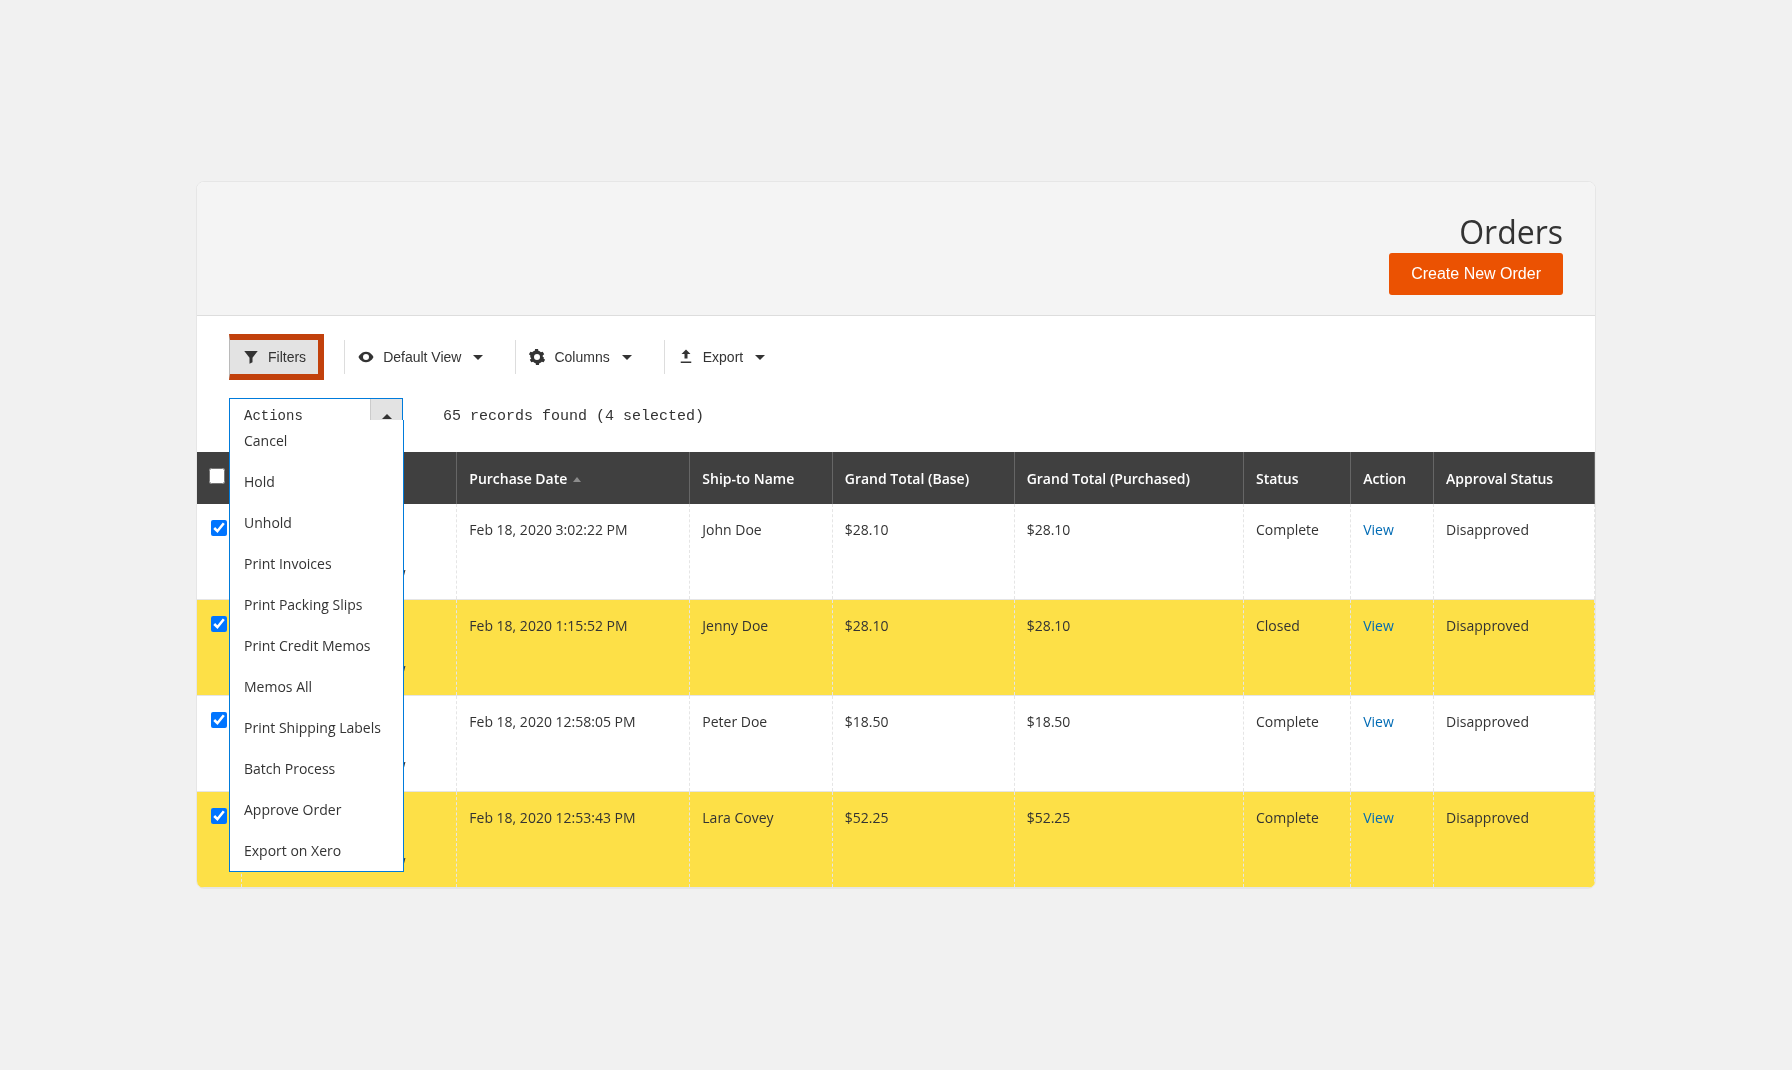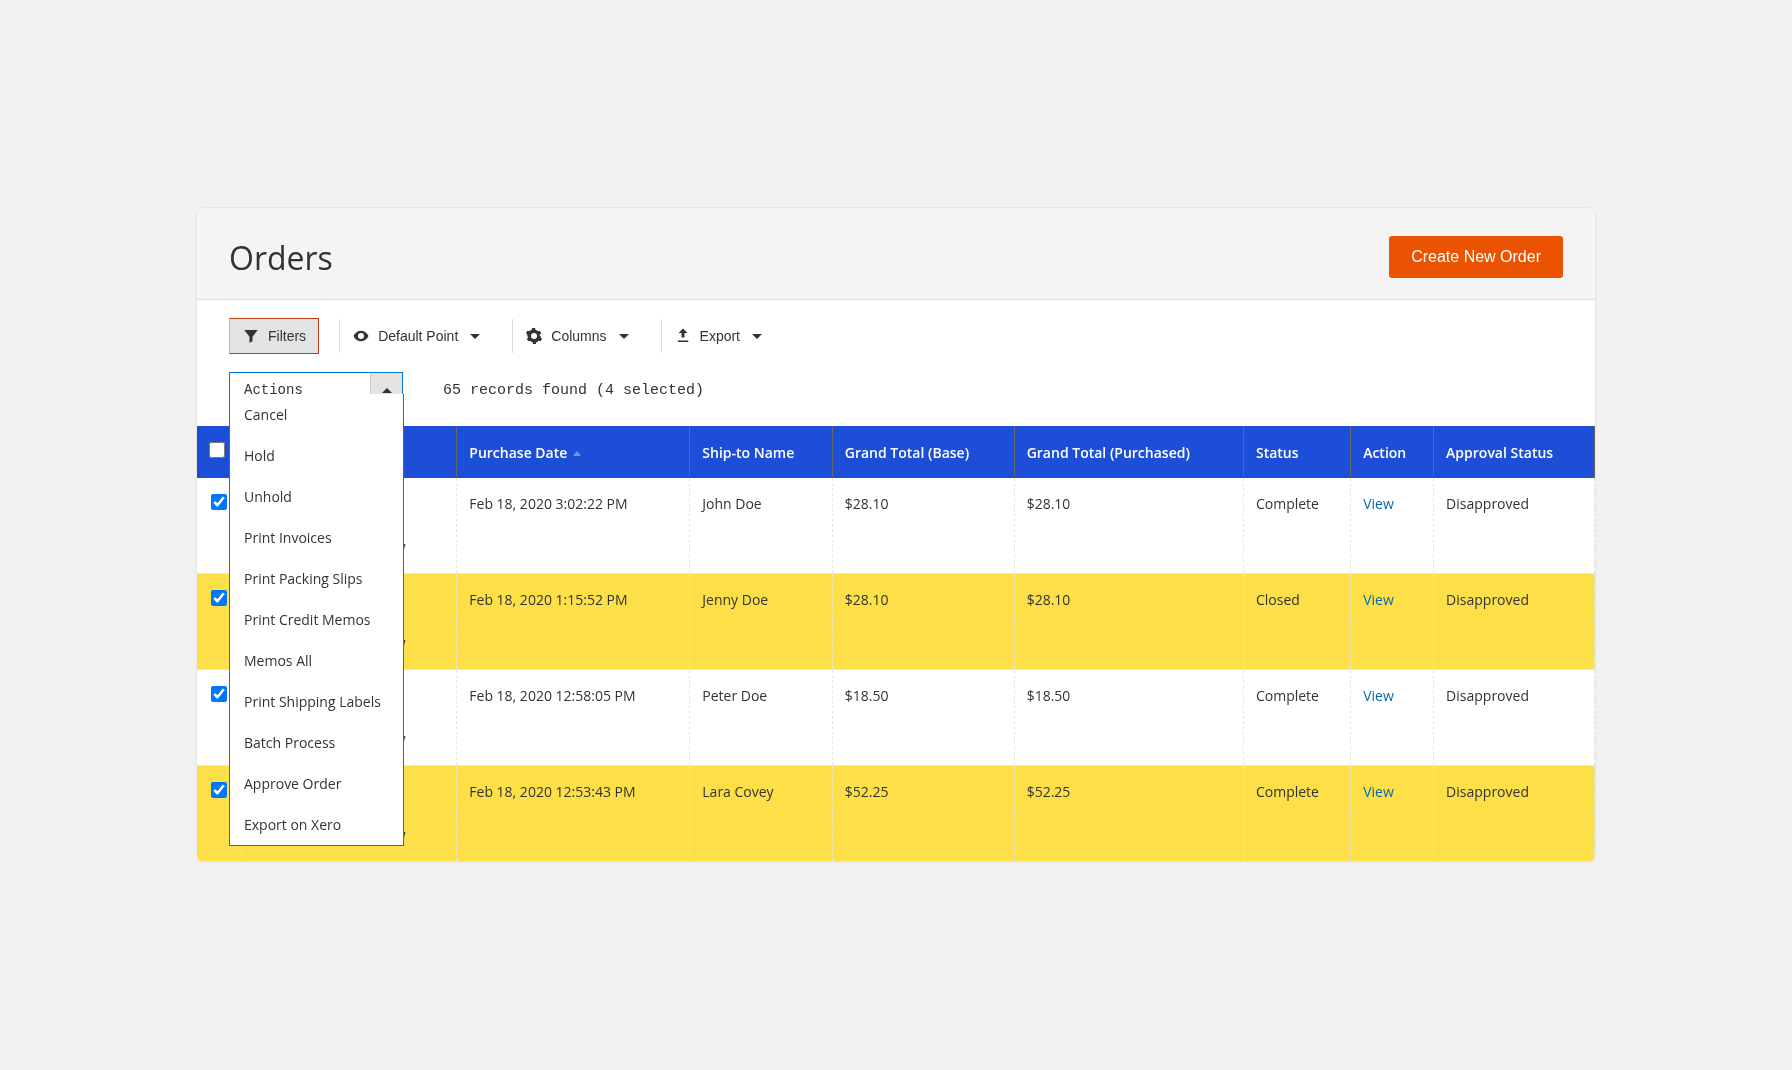--- a/index.html
+++ b/index.html
@@ -18,24 +18,25 @@
     width: 1400px;
     background: #fff;
     border: 1px solid #e6e6e6;
     border-radius: 8px;
     padding: 0;
     overflow: hidden;
   }
   .header {
     display: flex;
     justify-content: space-between;
-    align-items: flex-start;
+    align-items: flex-end;
     padding: 28px 32px 20px 32px;
     background: #f4f4f4;
     border-bottom: 1px solid #ddd;
+    flex-direction: column;
   }
   .page-title {
     font-size: 32px;
     font-weight: 400;
     color: #333;
   }
   .btn-primary {
     background: #eb5202;
     color: #fff;
     border: none;
@@ -86,21 +87,21 @@
     background: transparent;
     border: none;
     padding: 8px 12px;
     cursor: pointer;
     font-size: 14px;
     color: #333;
     border-left: 1px solid #ddd;
   }
   .ctrl-btn.filters-btn {
     background: #e3e3e3;
-    border: 1px solid #c2410c;
+    border: 6px solid #c2410c;
     border-left: 1px solid #bababa;
   }
   .ctrl-btn .icon { width: 18px; height: 18px; }
   .caret-down {
     width: 0; height: 0;
     border-left: 5px solid transparent;
     border-right: 5px solid transparent;
     border-top: 5px solid #333;
     display: inline-block;
     margin-left: 4px;
@@ -210,21 +211,21 @@
     text-align: center;
     font-size: 14px;
   }
   .of-pages { color: #333; }
 
   .grid {
     width: 100%;
     border-collapse: collapse;
   }
   .grid thead th {
-    background: #1d4ed8;
+    background: #404040;
     color: #fff;
     font-weight: 600;
     font-size: 14px;
     text-align: left;
     padding: 16px 12px;
     border-right: 1px solid #666;
   }
   .grid thead th.sortable::after {
     content: '';
     display: inline-block;
@@ -277,21 +278,21 @@
             </svg>
         </span>
         <span>Filters</span>
       </button>
       <button class="ctrl-btn">
         <span class="icon">
           <svg viewBox="0 0 24 24" fill="#333">
               <path d="M12 5c-7 0-10 7-10 7s3 7 10 7 10-7 10-7-3-7-10-7zm0 11a4 4 0 110-8 4 4 0 010 8z"></path>
             </svg>
         </span>
-        <span>Default Point</span>
+        <span>Default View</span>
         <span class="caret-down"></span>
       </button>
       <button class="ctrl-btn">
         <span class="icon">
           <svg viewBox="0 0 24 24" fill="#333">
               <path d="M12 8a4 4 0 100 8 4 4 0 000-8zm9 4a9 9 0 01-.2 2l2 1.6-2 3.4-2.4-.8a9 9 0 01-3.4 2l-.4 2.6h-4l-.4-2.6a9 9 0 01-3.4-2l-2.4.8-2-3.4 2-1.6A9 9 0 013 12c0-.7.1-1.3.2-2L1.2 8.4l2-3.4 2.4.8a9 9 0 013.4-2L9.4 1.2h4l.4 2.6a9 9 0 013.4 2l2.4-.8 2 3.4-2 1.6c.1.7.2 1.3.2 2z"></path>
             </svg>
         </span>
         <span>Columns</span>
         <span class="caret-down"></span>

